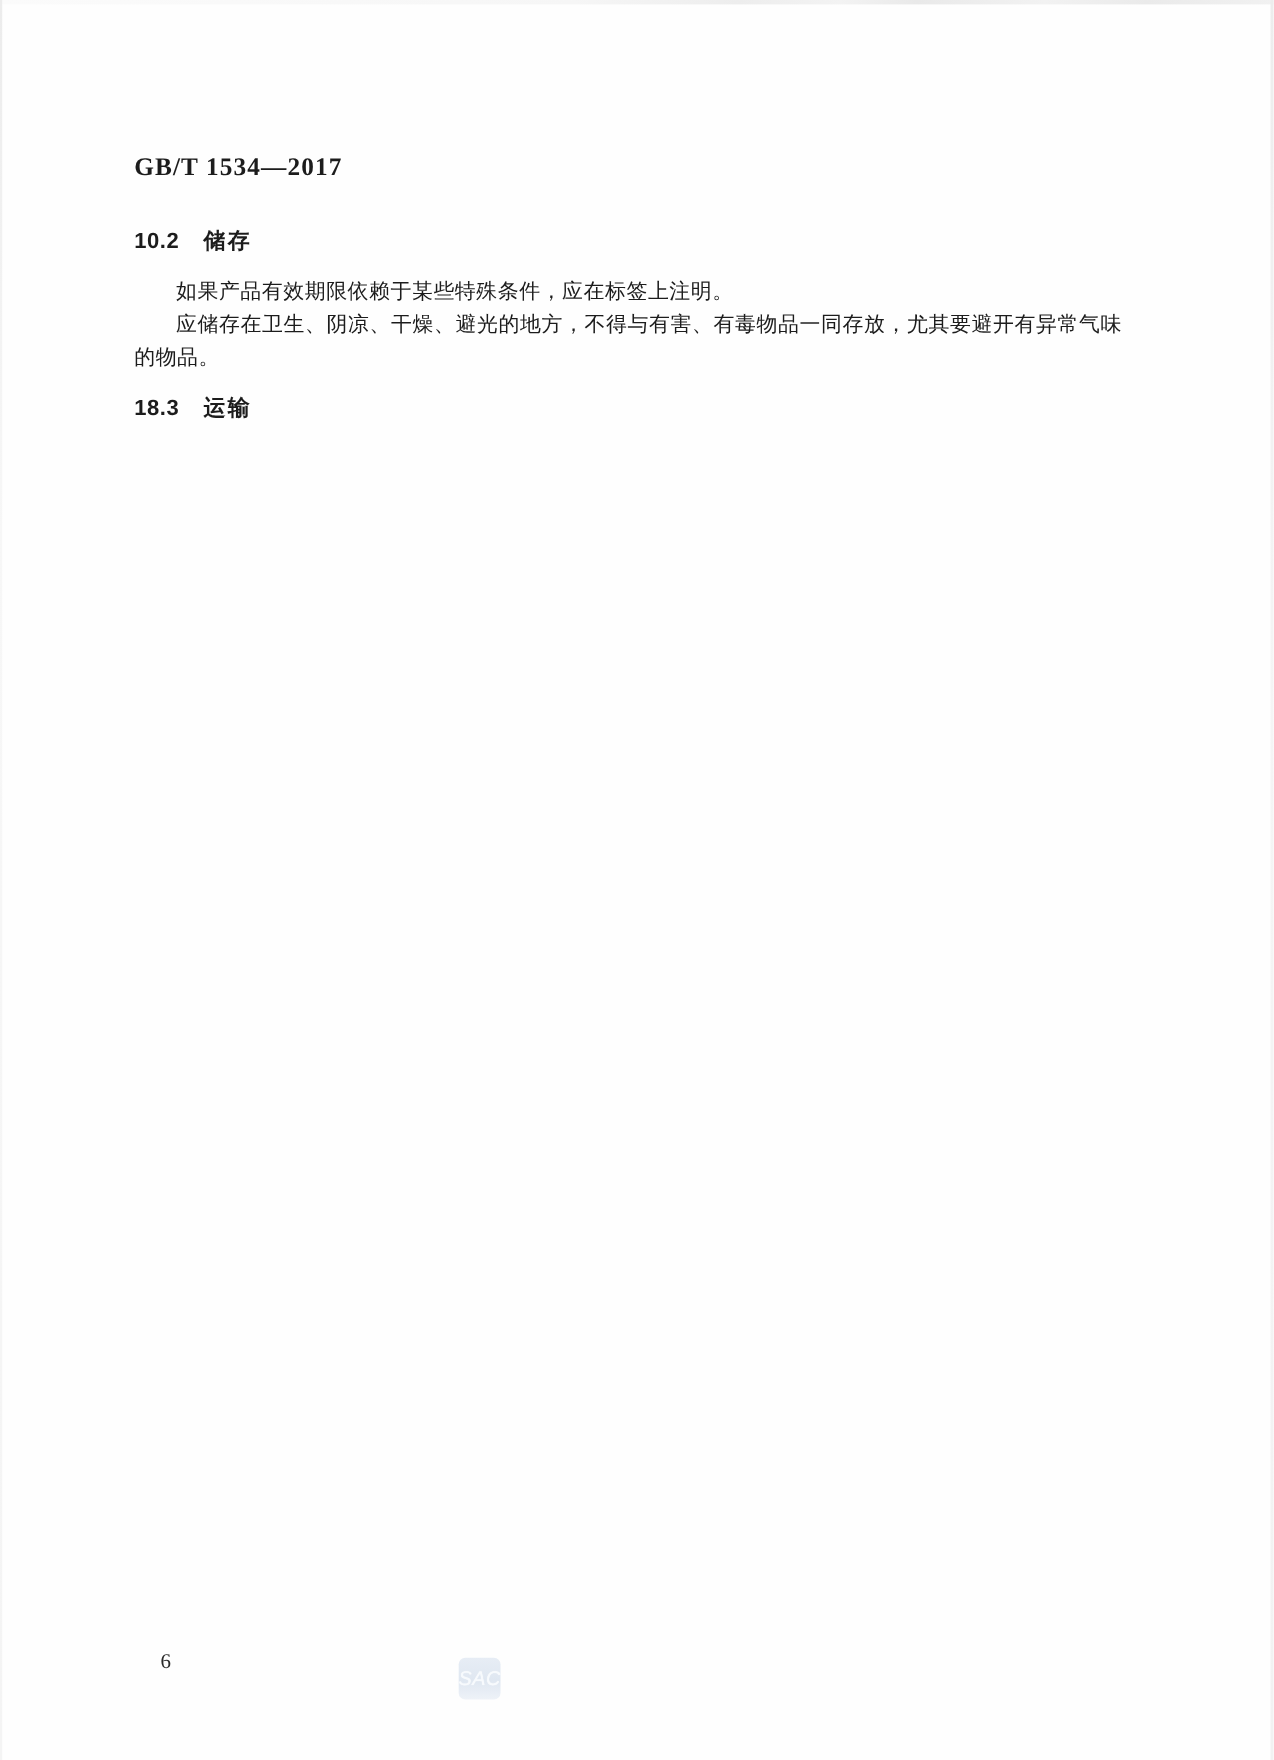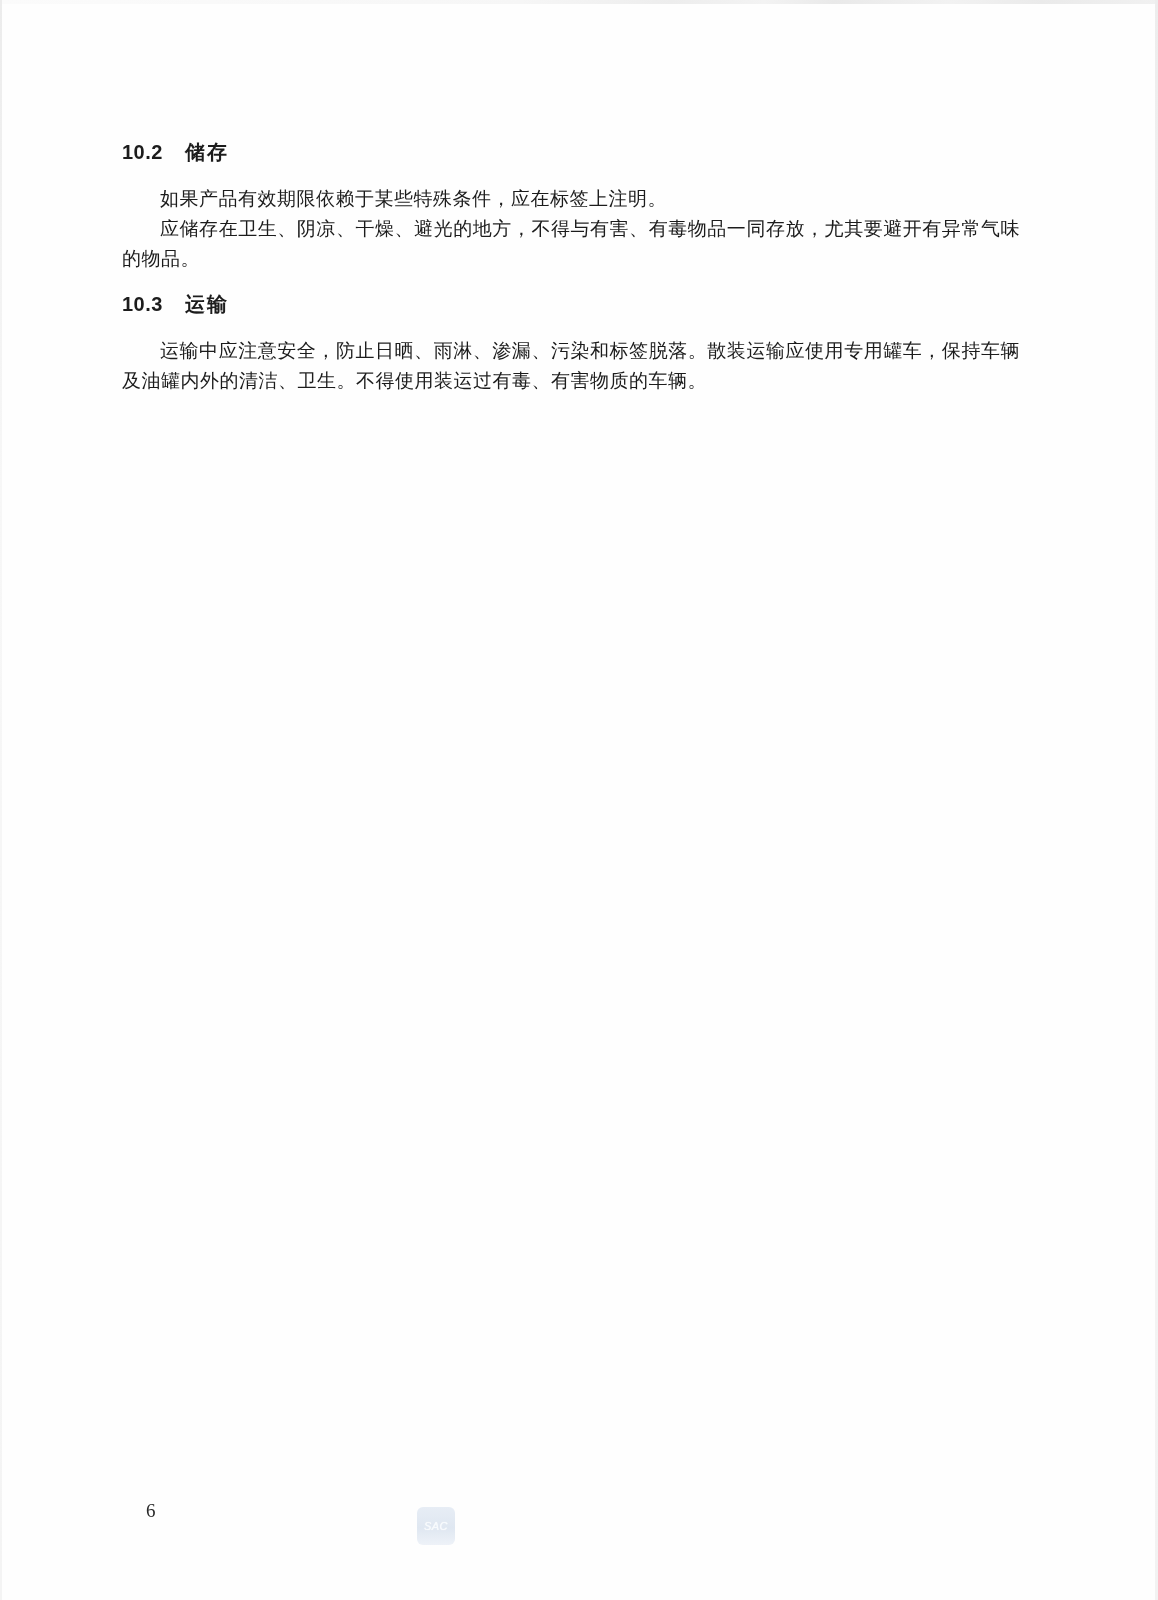--- a/index.html
+++ b/index.html
@@ -98,54 +98,54 @@
     border-radius: 6px;
     background: linear-gradient(to bottom, #e7edf5 0%, #dfe7f1 55%, #eef2f8 100%);
     display: flex;
     align-items: center;
     justify-content: center;
   }
   .watermark span {
     font-family: "Liberation Sans", "DejaVu Sans", sans-serif;
     font-style: italic;
     font-weight: normal;
-    font-size: 11px;
+    font-size: 18px;
     letter-spacing: 0.5px;
     color: #f7fafd;
     text-shadow: 0 0 1px #ffffff;
   }
 </style>
 </head>
 <body>
 
 <div class="page">
   <div class="edge-top"></div>
   <div class="edge-left"></div>
   <div class="edge-right"></div>
 
   <div class="content">
 
+    <div class="doc-header">GB/T 1534—2017</div>
 
     <div class="section">
       <div class="section-heading">
         <span class="sec-num">10.2</span><span class="sec-title">储存</span>
       </div>
       <div class="gap-after-heading"></div>
       <p class="para">如果产品有效期限依赖于某些特殊条件，应在标签上注明。</p>
       <p class="para">应储存在卫生、阴凉、干燥、避光的地方，不得与有害、有毒物品一同存放，尤其要避开有异常气味的物品。</p>
     </div>
 
     <div class="gap-h103"></div>
 
     <div class="section">
       <div class="section-heading">
-        <span class="sec-num">10.3</span><span class="sec-title">运输</span>
+        <span class="sec-num">18.3</span><span class="sec-title">运输</span>
       </div>
       <div class="gap-p103"></div>
-      <p class="para">运输中应注意安全，防止日晒、雨淋、渗漏、污染和标签脱落。散装运输应使用专用罐车，保持车辆及油罐内外的清洁、卫生。不得使用装运过有毒、有害物质的车辆。</p>
     </div>
 
     <div class="gap-h104"></div>
 
     <div class="section">
       <div class="gap-p104"></div>
     </div>
 
   </div>
 

